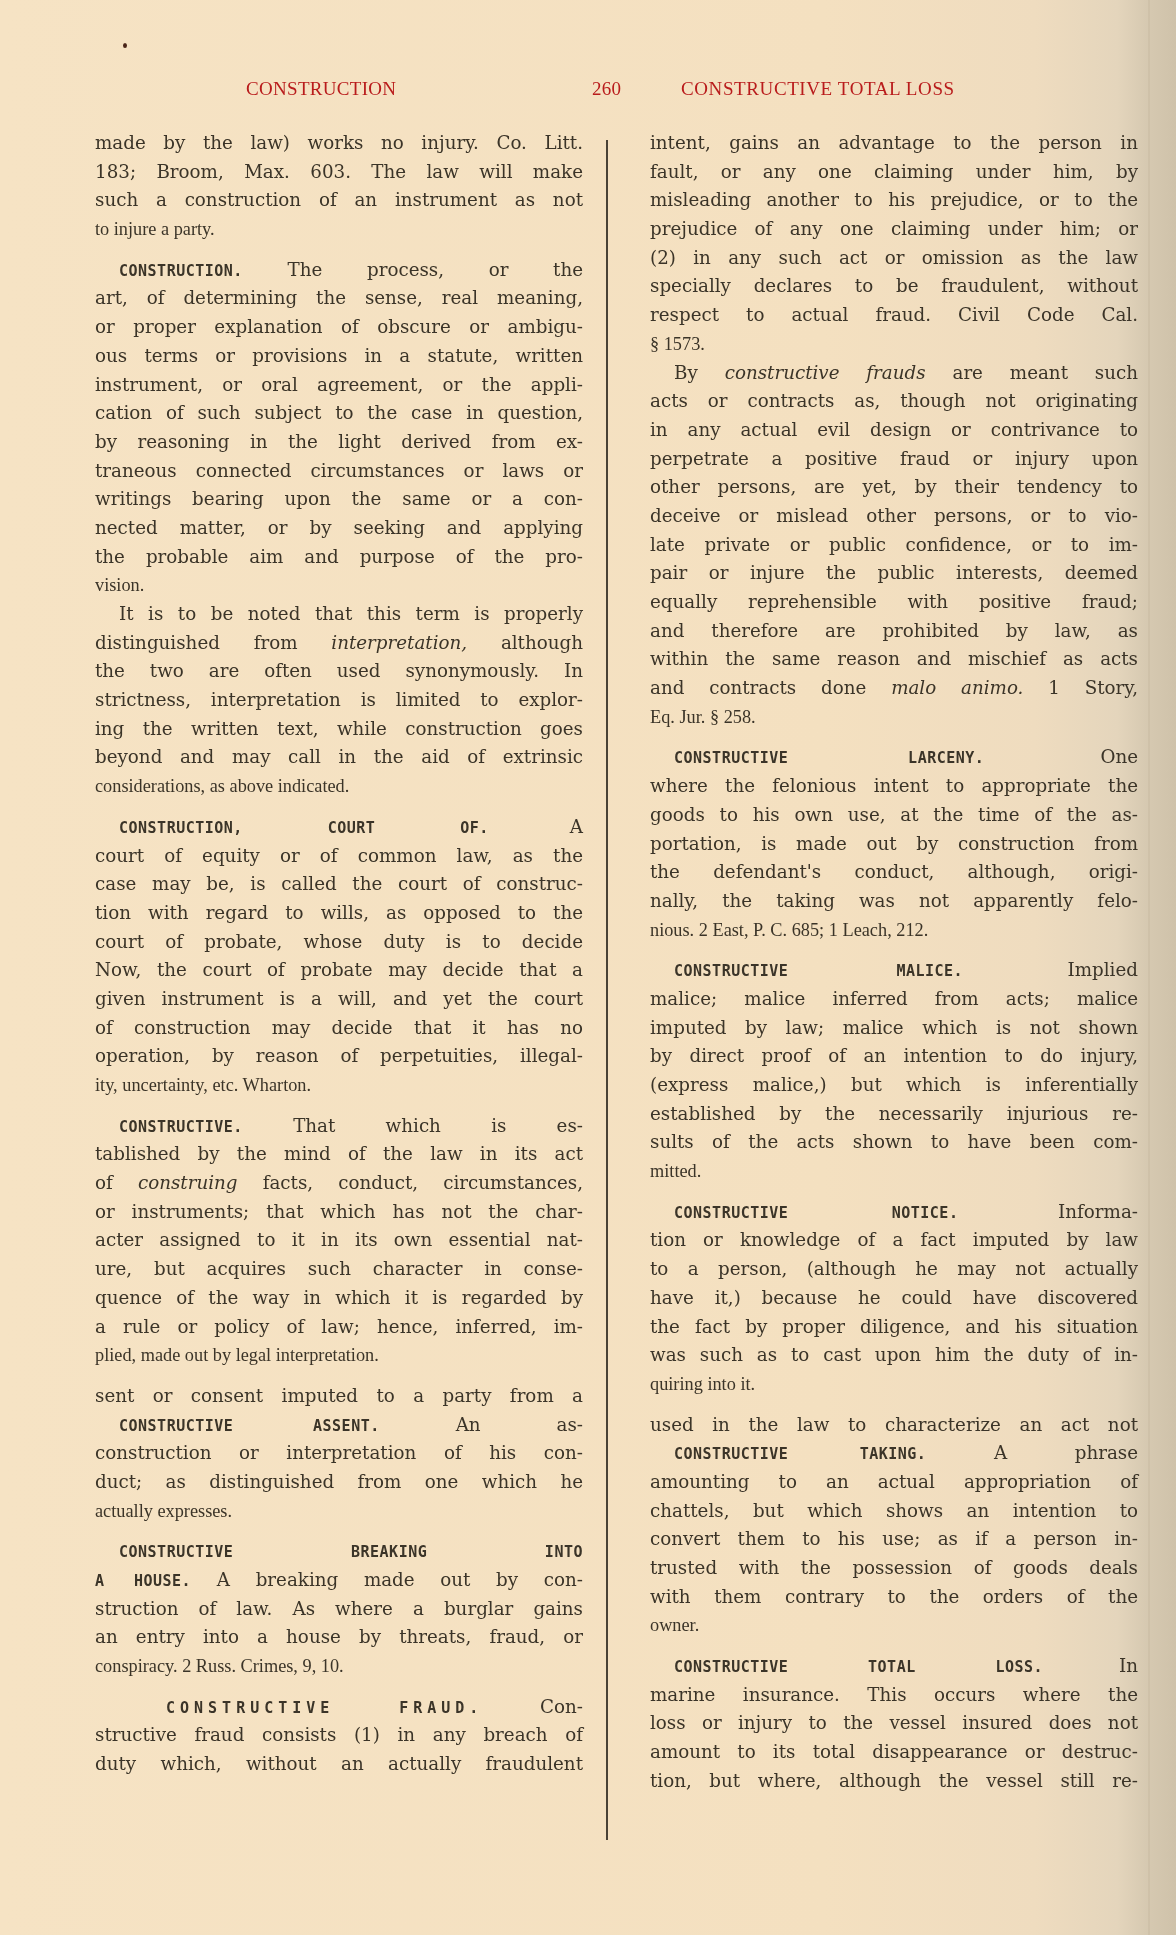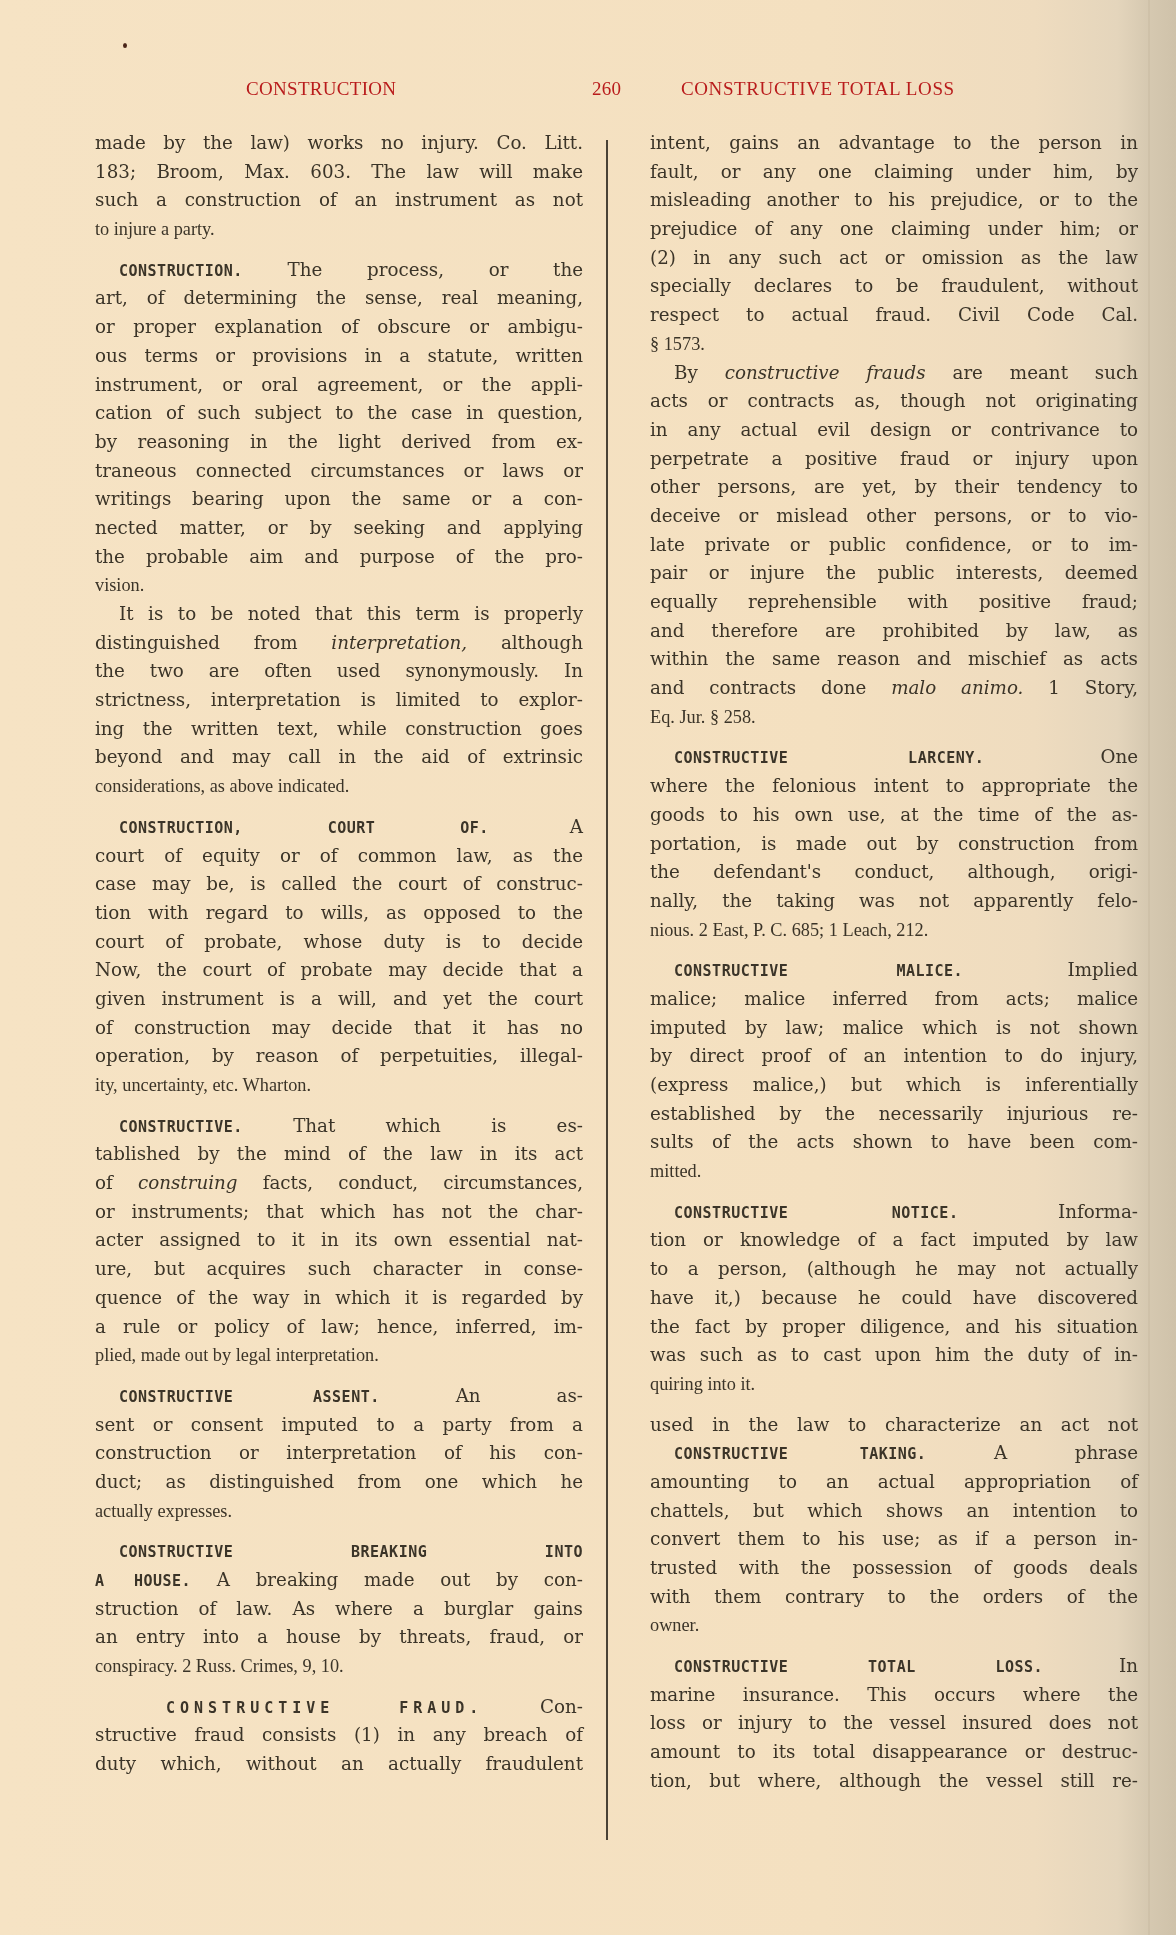--- a/index.html
+++ b/index.html
@@ -116,22 +116,22 @@
     <span class="line">or instruments; that which has not the char-</span>
     <span class="line">acter assigned to it in its own essential nat-</span>
     <span class="line">ure, but acquires such character in conse-</span>
     <span class="line">quence of the way in which it is regarded by</span>
     <span class="line">a rule or policy of law; hence, inferred, im-</span>
     <span class="line last">plied, made out by legal interpretation.</span>
   </div>
   <span class="gap"></span>
 
   <div class="entry">
+    <span class="line">sent or consent imputed to a party from a</span>
     <span class="line indent"><span class="hw">CONSTRUCTIVE ASSENT.</span> <span>An as-</span></span>
-    <span class="line">sent or consent imputed to a party from a</span>
     <span class="line">construction or interpretation of his con-</span>
     <span class="line">duct; as distinguished from one which he</span>
     <span class="line last">actually expresses.</span>
   </div>
   <span class="gap"></span>
 
   <div class="entry">
     <span class="line indent"><span class="hw">CONSTRUCTIVE BREAKING INTO</span></span>
     <span class="line"><span class="hw">A HOUSE.</span> <span>A breaking made out by con-</span></span>
     <span class="line">struction of law. As where a burglar gains</span>

